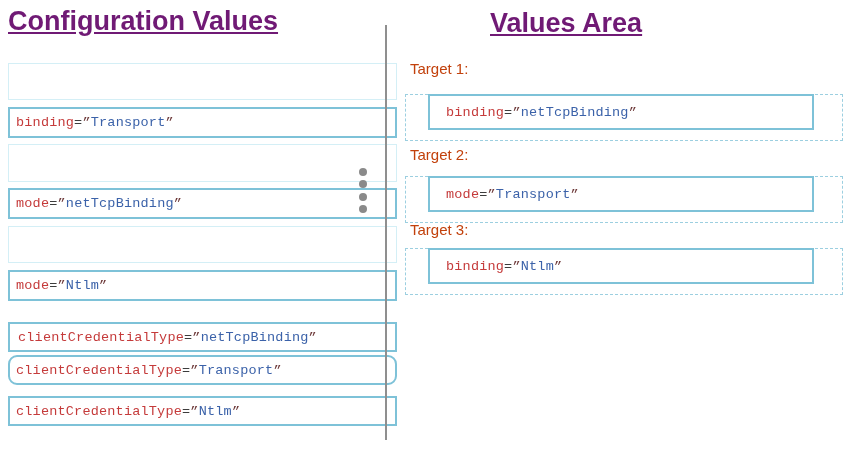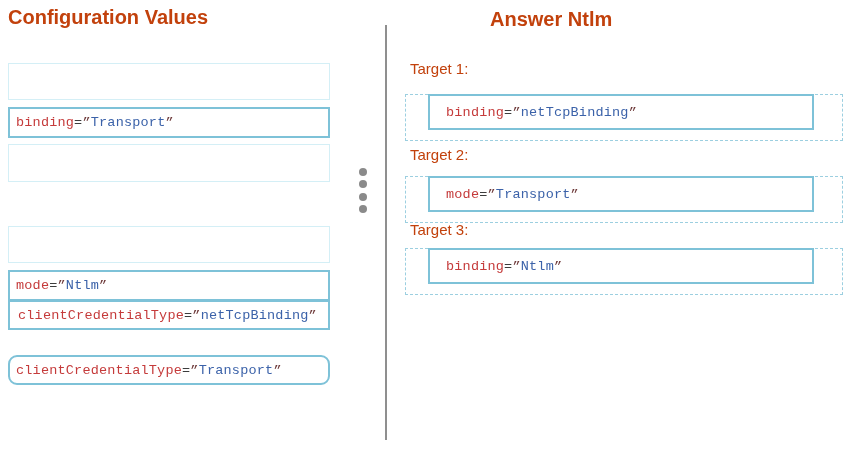--- a/index.html
+++ b/index.html
@@ -6,29 +6,30 @@
   #screen{
     position:relative;
     width:865px;height:458px;
     background:#ffffff;
     font-family:"Liberation Sans", sans-serif;
     overflow:hidden;
   }
   .panel-title{
     position:absolute;
     font-weight:bold;
-    font-size:20px;
-    color:#c2410c;
+    font-size:27px;
+    color:#701a75;
     white-space:nowrap;
+    text-decoration:underline;
   }
   
   .slot, .code-box{
     position:absolute;
     left:8px;
-    width:322px;
+    width:389px;
     box-sizing:border-box;
     background:#fff;
   }
   .slot{ border:1px solid #d4eff6; }
   .code-box{
     border:2px solid #7ec2d8;
     display:flex;
     align-items:center;
     padding-left:6px;
   }
@@ -94,43 +95,49 @@
   <div class="panel-title" style="left:8px;top:6px;">Configuration Values</div>
 
   <div class="slot" style="top:63px;height:37px;"></div>
 
   <div class="code-box" style="top:107px;height:31px;">
     <span class="code-text"><span class="tok-name">binding</span><span class="tok-eq">=</span><span class="tok-quote">”</span><span class="tok-val">Transport</span><span class="tok-quote">”</span></span>
   </div>
 
   <div class="slot" style="top:144px;height:38px;"></div>
 
+  <div class="code-box" style="top:188px;height:31px;">
+    <span class="code-text"><span class="tok-name">mode</span><span class="tok-eq">=</span><span class="tok-quote">”</span><span class="tok-val">netTcpBinding</span><span class="tok-quote">”</span></span>
+  </div>
 
   <div class="slot" style="top:226px;height:37px;"></div>
 
   <div class="code-box" style="top:270px;height:31px;">
     <span class="code-text"><span class="tok-name">mode</span><span class="tok-eq">=</span><span class="tok-quote">”</span><span class="tok-val">Ntlm</span><span class="tok-quote">”</span></span>
   </div>
 
-  <div class="code-box" style="top:300px;height:30px;padding-left:8px;">
+  <div class="code-box" style="top:322px;height:30px;padding-left:8px;">
     <span class="code-text"><span class="tok-name">clientCredentialType</span><span class="tok-eq">=</span><span class="tok-quote">”</span><span class="tok-val">netTcpBinding</span><span class="tok-quote">”</span></span>
   </div>
 
   <div class="code-box" style="top:355px;height:30px;border-radius:9px;">
     <span class="code-text"><span class="tok-name">clientCredentialType</span><span class="tok-eq">=</span><span class="tok-quote">”</span><span class="tok-val">Transport</span><span class="tok-quote">”</span></span>
   </div>
 
+  <div class="code-box" style="top:396px;height:30px;">
+    <span class="code-text"><span class="tok-name">clientCredentialType</span><span class="tok-eq">=</span><span class="tok-quote">”</span><span class="tok-val">Ntlm</span><span class="tok-quote">”</span></span>
+  </div>
 
   <div class="dot" style="top:168px;"></div>
   <div class="dot" style="top:180px;"></div>
   <div class="dot" style="top:193px;"></div>
   <div class="dot" style="top:205px;"></div>
   <div class="divider"></div>
 
-  <div class="panel-title" style="left:490px;top:8px;">Answer Ntlm</div>
+  <div class="panel-title" style="left:490px;top:8px;">Values Area</div>
 
   <div class="target-label" style="top:60px;">Target 1:</div>
   <div class="drop-row" style="top:94px;">
     <div class="dropped">
       <span class="code-text"><span class="tok-name">binding</span><span class="tok-eq">=</span><span class="tok-quote">”</span><span class="tok-val">netTcpBinding</span><span class="tok-quote">”</span></span>
     </div>
   </div>
 
   <div class="target-label" style="top:146px;">Target 2:</div>
   <div class="drop-row" style="top:176px;">

